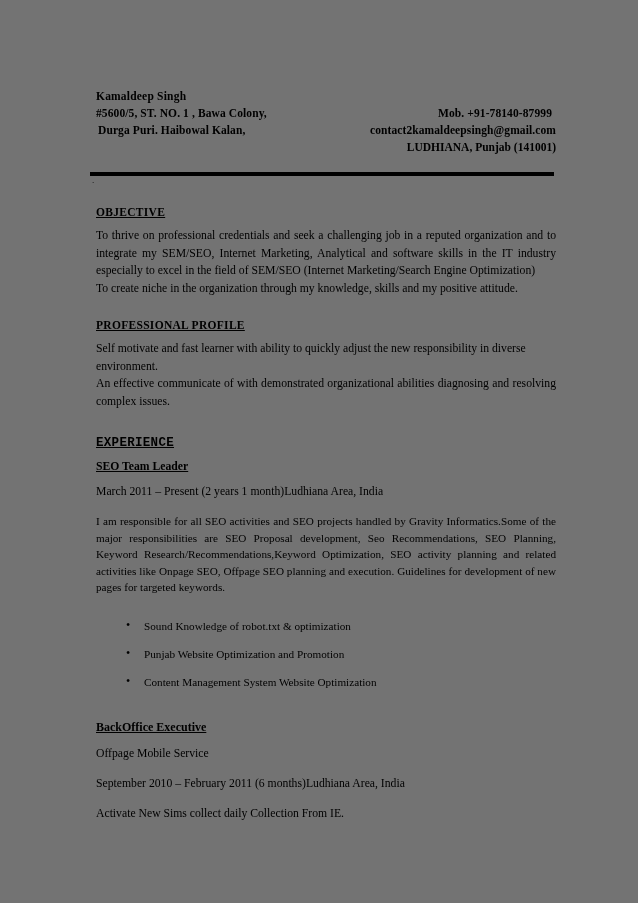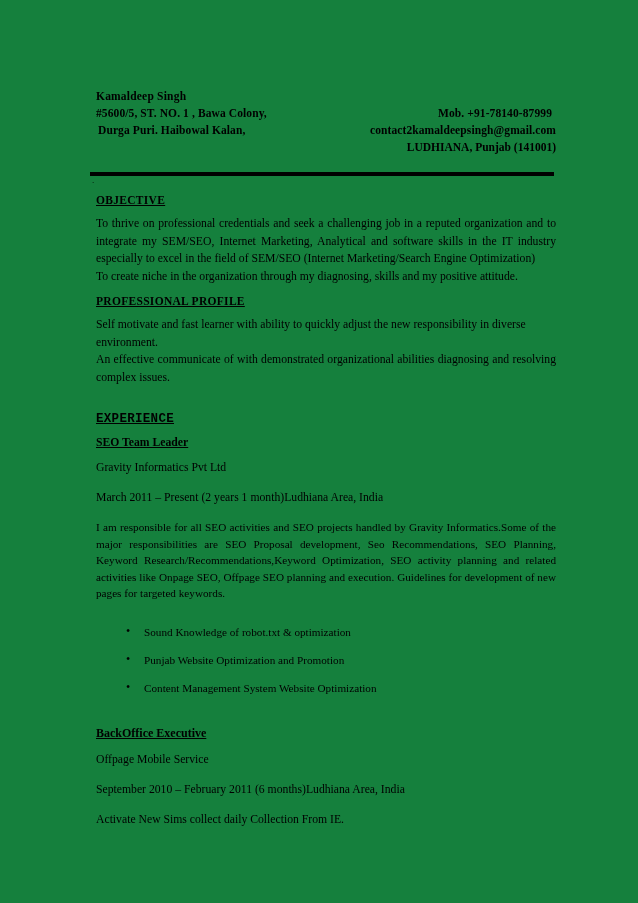--- a/index.html
+++ b/index.html
@@ -11,21 +11,21 @@
     width: 638px;
     height: 903px;
     font-family: "Liberation Serif", serif;
     color: #000000;
     overflow: hidden;
   }
   .page {
     position: relative;
     width: 638px;
     height: 903px;
-    background: #15803d;
+    background: #737373;
     box-sizing: border-box;
   }
   .doc {
     position: absolute;
     left: 96px;
     top: 88px;
     width: 460px;
   }
 
   
@@ -73,21 +73,21 @@
     line-height: 8px;
     height: 8px;
   }
 
   
   .sec-head {
     font-size: 11.5px;
     font-weight: bold;
     text-decoration: underline;
     letter-spacing: 0.3px;
-    margin-top: 10px;
+    margin-top: 22px;
     margin-bottom: 9px;
   }
   .sec-head.exp {
     font-size: 12.5px;
     margin-top: 26px;
     margin-bottom: 10px;
     font-family: Liberation Mono, monospace;
   }
 
   .body-just {
@@ -168,31 +168,30 @@
       <span class="right">contact2kamaldeepsingh@gmail.com</span>
     </div>
 
     <div class="addr-line">LUDHIANA, Punjab (141001)</div>
 
     <div class="rule"></div>
     <div class="rule-tick">.</div>
 
     <div class="sec-head">OBJECTIVE</div>
     <div class="body-just">To thrive on professional credentials and seek a challenging job in a reputed organization and to integrate my SEM/SEO, Internet Marketing, Analytical and software skills in the IT industry especially to excel in the field of SEM/SEO (Internet Marketing/Search Engine Optimization)</div>
-    <div class="body-plain p-gap">To create niche in the organization through my diagnosing, skills and my positive attitude.</div>
+    <div class="body-plain p-gap">To create niche in the organization through my knowledge, skills and my positive attitude.</div>
 
     <div class="sec-head">PROFESSIONAL PROFILE</div>
     <div class="body-plain">Self motivate and fast learner with ability to quickly adjust the new responsibility in diverse environment.</div>
     <div class="body-just">An effective communicate of with demonstrated organizational abilities diagnosing and resolving complex issues.</div>
 
     <div class="sec-head exp">EXPERIENCE</div>
 
     <div>
       <div class="job-title">SEO Team Leader</div>
-      <div class="job-line">Gravity Informatics Pvt Ltd</div>
       <div class="job-line">March 2011 – Present (2 years 1 month)Ludhiana Area, India</div>
       <div class="job-para">I am responsible for all SEO activities and SEO projects handled by Gravity Informatics.Some of the major responsibilities are SEO Proposal development, Seo Recommendations, SEO Planning, Keyword Research/Recommendations,Keyword Optimization, SEO activity planning and related activities like Onpage SEO, Offpage SEO planning and execution. Guidelines for development of new pages for targeted keywords.</div>
       <ul class="bullets">
         <li>Sound Knowledge of robot.txt &amp; optimization</li>
         <li>Punjab Website Optimization and Promotion</li>
         <li>Content Management System Website Optimization</li>
       </ul>
     </div>
 
     <div>

